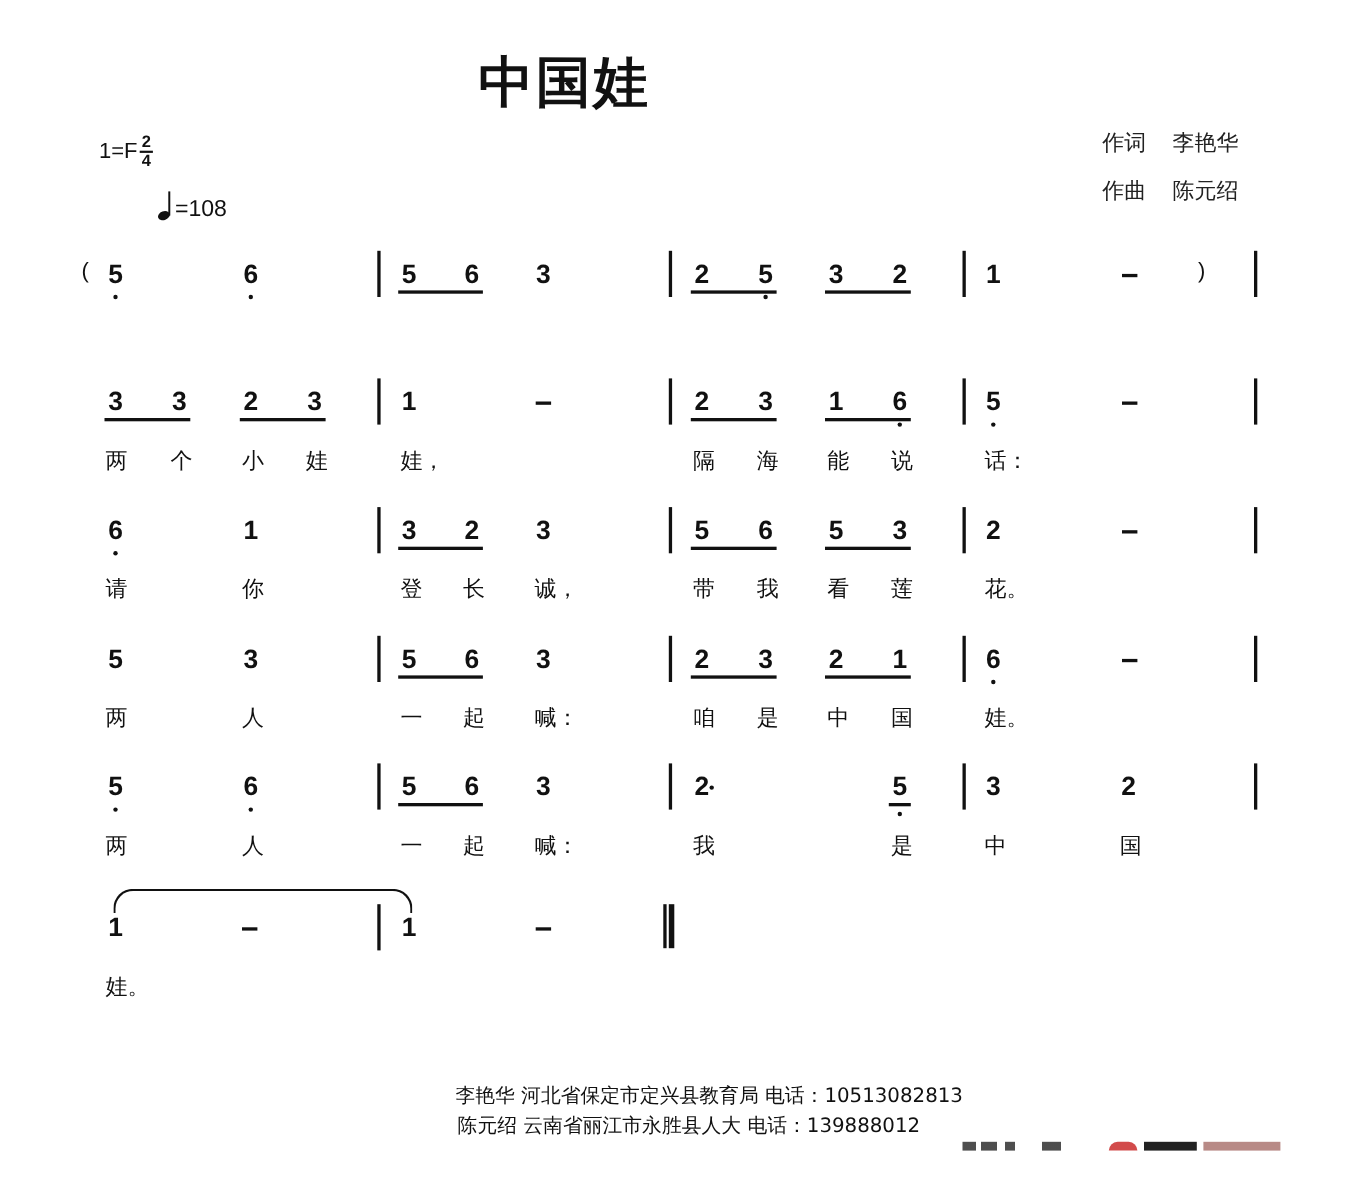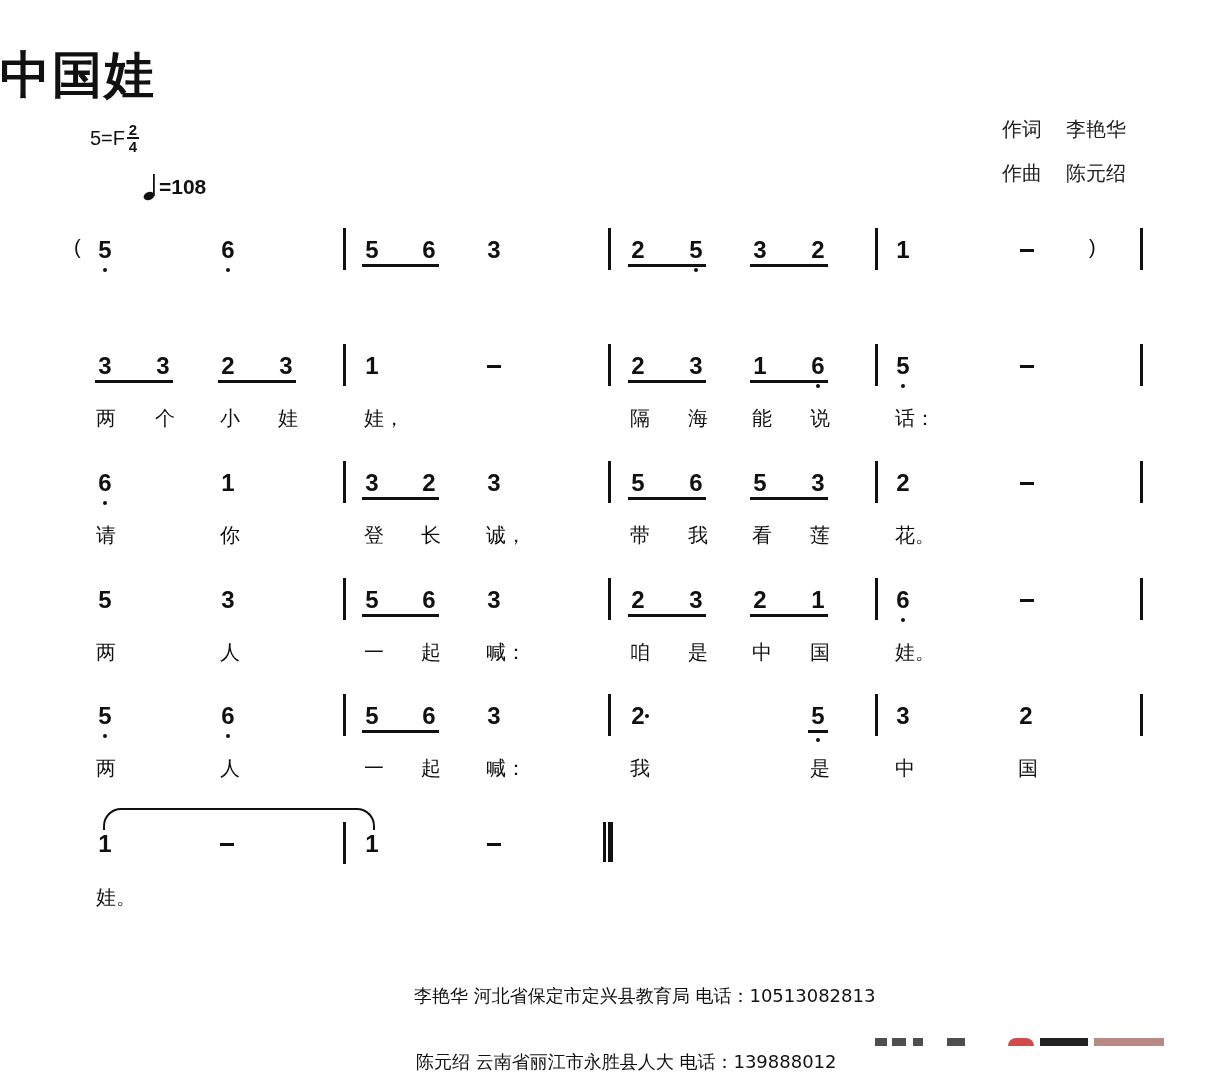--- a/index.html
+++ b/index.html
@@ -1,45 +1,45 @@
 <!DOCTYPE html>
 <html><head>
 <meta charset="utf-8">
 <style>
   html, body { margin: 0; padding: 0; background: #ffffff; }
   body { width: 1228px; height: 1080px; position: relative; overflow: hidden;
          font-family: "DejaVu Sans", "Liberation Sans", sans-serif; color: #111; }
   .abs { position: absolute; }
-  .title { left: 0; width: 1026px; top: 42px; text-align: left;
+  .title { left: 0; width: 1026px; top: 42px; text-align: center;
            font-family: "DejaVu Serif", "Liberation Serif", serif; font-size: 50px; font-weight: bold; letter-spacing: 2px; }
   .key { left: 90px; top: 122px; font-family: "Liberation Sans", sans-serif; font-size: 20px; display: flex; align-items: center; }
   .frac { display: inline-flex; flex-direction: column; align-items: center; font-size: 15px; font-weight: bold; line-height: 15px; margin-left: 2px; }
   .frac .bar { width: 12px; height: 2px; background: #111; }
-  .tempo { left: 143px; top: 172px; font-family: "Liberation Sans", sans-serif; font-size: 21px; display: flex; align-items: center; font-weight: bold; }
+  .tempo { left: 143px; top: 172px; font-family: "Liberation Sans", sans-serif; font-size: 21px; display: flex; align-items: flex-end; }
   .credit { font-family: "DejaVu Serif", "Liberation Serif", serif; font-size: 20px; color: #222; }
   .credit .role { display: inline-block; width: 64px; }
   .note { position: absolute; font-family: "Liberation Sans", sans-serif; font-weight: bold; font-size: 24px; width: 20px; text-align: center; line-height: 24px; }
   .note .dotb { position: absolute; left: 8px; top: 30px; width: 4px; height: 4px; border-radius: 50%; background: #111; }
   .note .dota { position: absolute; left: 17px; top: 10px; width: 4px; height: 4px; border-radius: 50%; background: #111; }
   .note .ul1 { position: absolute; left: 0; top: 26px; width: 20px; height: 3px; background: #111; }
   .beam { position: absolute; height: 3px; background: #111; }
   .barline { position: absolute; width: 3px; background: #111; }
   .dash { position: absolute; width: 14px; height: 3px; background: #111; }
   .lyric { position: absolute; font-family: "DejaVu Sans", sans-serif; font-size: 20px; line-height: 22px; }
   .paren { position: absolute; font-family: "Liberation Sans", sans-serif; font-size: 20px; }
   .footer { font-family: "DejaVu Sans", sans-serif; font-size: 18px; color: #111; white-space: nowrap; }
   .wm { position: absolute; top: 1038px; height: 8px; }
 </style>
 </head>
 <body>
 
 <div class="abs title">中国娃</div>
 
 <div class="abs key">
-  <span>5=F</span>
+  <span>1=F</span>
   <span class="frac">
     <span>2</span>
     <span class="bar"></span>
     <span>4</span>
   </span>
 </div>
 
 <div class="abs tempo">
   <svg width="16" height="30" viewBox="0 0 16 30">
     <ellipse cx="6" cy="24" rx="5.5" ry="4" fill="#111" transform="rotate(-20 6 24)"></ellipse>
@@ -190,17 +190,17 @@
     <div class="dash" style="left:220px; top:843px;"></div>
     <div class="dash" style="left:487px; top:843px;"></div>
     <div class="paren" style="left:74px; top:236px;">(</div>
     <div class="paren" style="left:1089px; top:236px;">)</div>
     <div class="barline" style="left:603px; top:822px; height:40px; width:3px;"></div>
     <div class="barline" style="left:608px; top:822px; height:40px; width:5px;"></div>
     <div class="" style="position:absolute; left:103px; top:808px; width:268px; height:20px; border:2px solid #111; border-bottom:none; border-radius:18px 18px 0 0;"></div>
   </div>
 
 <div class="abs footer" style="left:414px; top:984px;">李艳华 河北省保定市定兴县教育局 电话：10513082813</div>
-<div class="abs footer" style="left:416px; top:1050px;">陈元绍 云南省丽江市永胜县人大 电话：139888012</div>
+<div class="abs footer" style="left:416px; top:1011px;">陈元绍 云南省丽江市永胜县人大 电话：139888012</div>
 <div class="wm" style="left:875px; width:120px; background: linear-gradient(90deg,#222 0 10%,transparent 10% 14%,#222 14% 26%,transparent 26% 32%,#222 32% 40%,transparent 40% 60%,#222 60% 75%,transparent 75%); opacity:.8;"></div>
 <div class="wm" style="left:1008px; width:26px; background:#d24b4b; border-radius:8px 8px 0 0;"></div>
 <div class="wm" style="left:1040px; width:48px; background:#222;"></div>
 <div class="wm" style="left:1094px; width:70px; background:#b88a86;"></div>
 
 </body></html>

